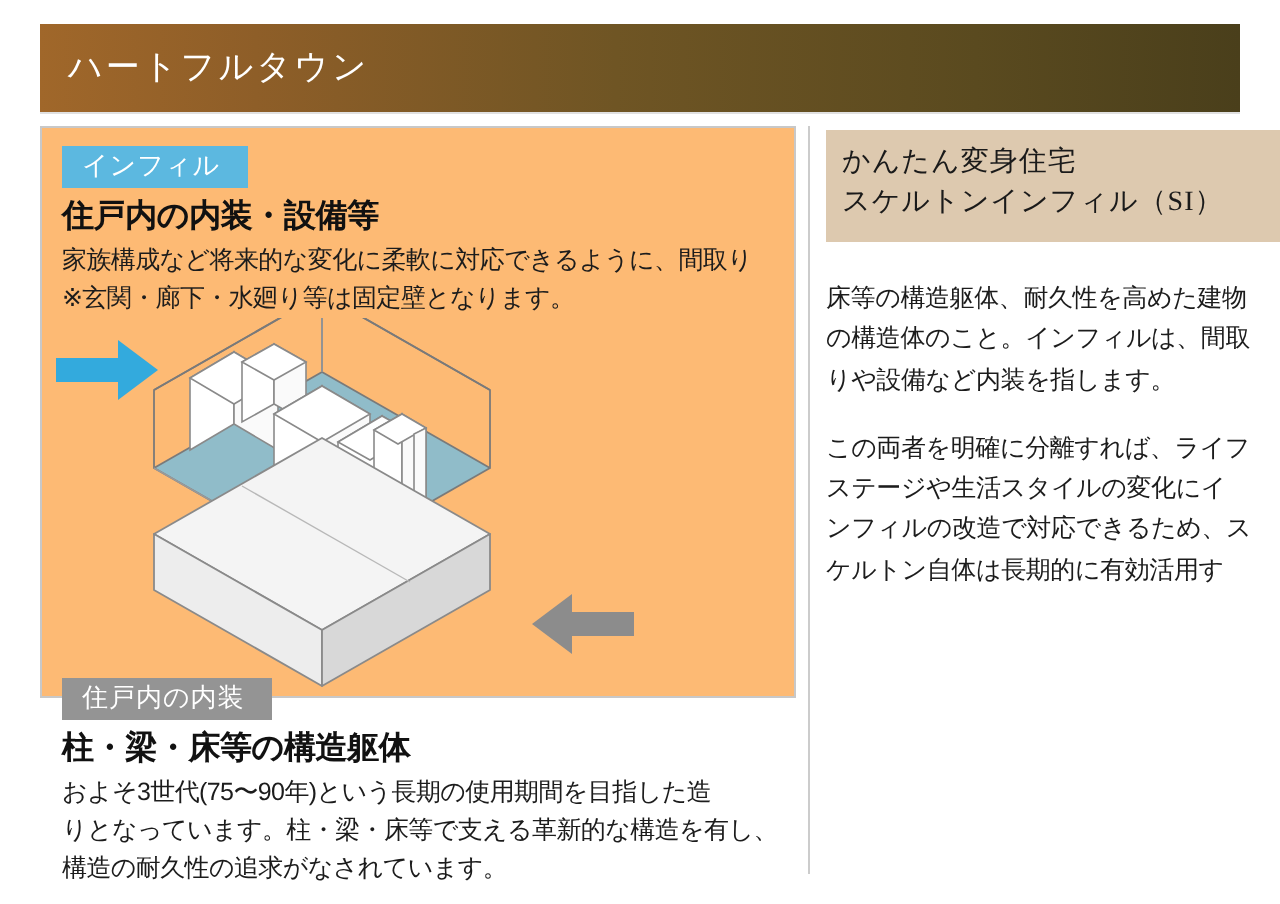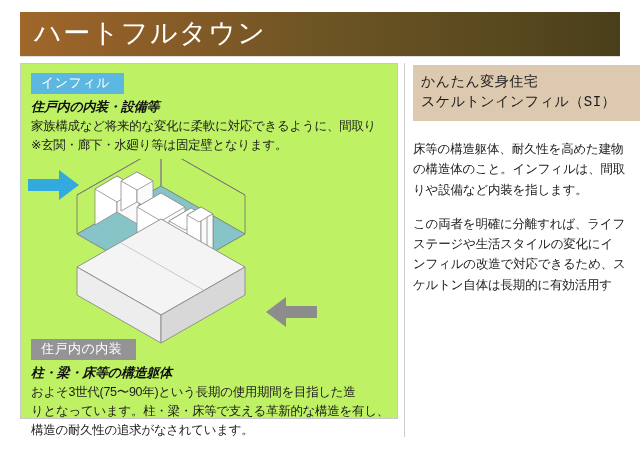--- a/index.html
+++ b/index.html
@@ -26,35 +26,35 @@
     background: linear-gradient(to right, #a0672a 0%, #8e5e28 18%, #6f5524 48%, #5a4a1f 78%, #4a3f1b 100%);
     box-shadow: 0 1px 0 rgba(0,0,0,0.12);
   }
   .header-title {
     position: absolute;
     left: 14px;
     top: 50%;
     transform: translateY(-52%);
     color: #ffffff;
     font-family: "Liberation Serif", "DejaVu Serif", serif;
-    font-size: 27px;
+    font-size: 17px;
     letter-spacing: 1.5px;
     font-weight: 400;
     white-space: nowrap;
   }
 
   
   .left-panel {
     position: absolute;
     left: 20px;
     top: 63px;
     width: 378px;
-    height: 356px;
+    height: 286px;
     border: 1px solid #c8c8c8;
-    background: #bef264;
+    background: #fdba74;
     box-sizing: border-box;
   }
 
   .badge {
     display: inline-block;
     color: #ffffff;
     font-size: 13px;
     font-weight: 400;
     padding: 3px 14px 4px 10px;
     letter-spacing: 0.5px;
@@ -65,27 +65,26 @@
 
   .sect {
     position: absolute;
     left: 10px;
     width: 358px;
   }
   .sect-infill { top: 9px; }
   .sect-skeleton { top: 275px; }
 
   .sect-sub {
-    font-size: 13px;
+    font-size: 16px;
     font-weight: bold;
     color: #111111;
     margin: 4px 0 1px 0;
     letter-spacing: -0.2px;
     line-height: 1.35;
-    font-style: italic;
   }
   .sect-body {
     font-size: 12.5px;
     color: #1c1c1c;
     line-height: 1.52;
     letter-spacing: -0.3px;
   }
   .sect-body div { white-space: nowrap; }
 
   
@@ -111,21 +110,21 @@
   .right-title-band {
     position: absolute;
     left: 8px;
     top: 2px;
     width: 228px;
     background: #ddc9af;
     padding: 7px 0 8px 8px;
     box-sizing: border-box;
   }
   .right-title-line {
-    font-family: Liberation Mono, monospace;
+    font-family: Liberation Serif, serif;
     font-size: 14px;
     color: #1a1a1a;
     line-height: 1.45;
     letter-spacing: 0.5px;
     white-space: nowrap;
   }
   .right-body {
     position: absolute;
     left: 8px;
     top: 62px;

